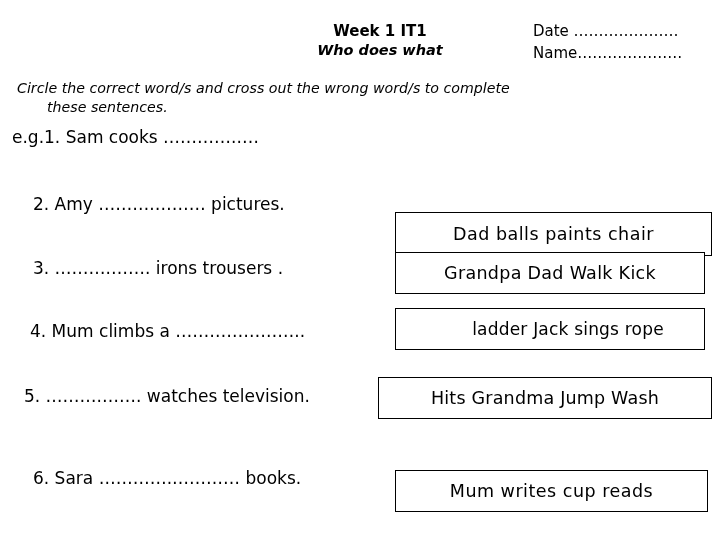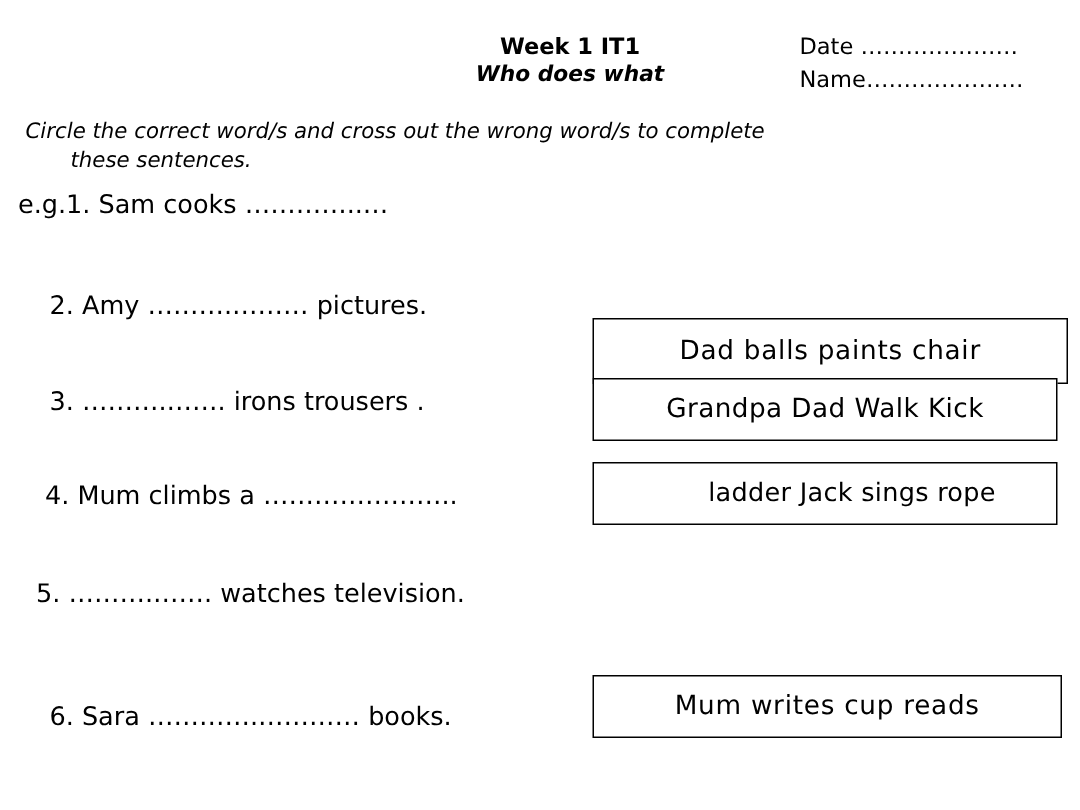--- a/index.html
+++ b/index.html
@@ -114,21 +114,21 @@
   #qtext-3 { left: 33px;  top: 257px; }
   #qtext-4 { left: 30px;  top: 320px; }
   #qtext-5 { left: 24px;  top: 385px; }
   #qtext-6 { left: 33px;  top: 467px; }
 
   #box-1 { left: 335px; top: 117px; width: 377px; height: 42px; }
   #box-2 { left: 395px; top: 186px; width: 317px; height: 44px; margin-top: 26px; }
   #box-3 { left: 395px; top: 252px; width: 310px; height: 42px; text-align: right; }
   #box-4 { left: 395px; top: 308px; width: 310px; height: 42px; }
   #box-5 { left: 378px; top: 377px; width: 334px; height: 42px; }
-  #box-6 { left: 395px; top: 450px; width: 313px; height: 42px; }
+  #box-6 { left: 395px; top: 470px; width: 313px; height: 42px; }
 
   #box-1 .words { font-size: 17.5px; letter-spacing: 0.5px; }
   #box-2 .words { font-size: 17.5px; letter-spacing: 0.5px; }
   #box-3 .words { font-size: 17.5px; letter-spacing: 0.3px; }
   #box-4 .words { font-size: 17px; letter-spacing: 0.2px; margin-left: 36px; }
   #box-5 .words { font-size: 17.5px; letter-spacing: 0.2px; }
   #box-6 .words { font-size: 17.5px; letter-spacing: 0.5px; }
 </style>
 </head>
 <body>
@@ -162,19 +162,22 @@
   <div class="word-box" id="box-3">
     <span class="words">Grandpa Dad  Walk   Kick</span>
   </div>
 
   <div class="q-text" id="qtext-4">4. Mum   climbs  a …………………..</div>
   <div class="word-box" id="box-4">
     <span class="words">ladder Jack sings rope</span>
   </div>
 
   <div class="q-text" id="qtext-5">5. ……….……. watches  television.</div>
+  <div class="word-box" id="box-5">
+    <span class="words">Hits  Grandma Jump Wash</span>
+  </div>
 
   <div class="q-text" id="qtext-6">6.  Sara ………….………… books.</div>
   <div class="word-box" id="box-6">
     <span class="words">Mum   writes  cup  reads</span>
   </div>
 
 </div>
 
 </body></html>

